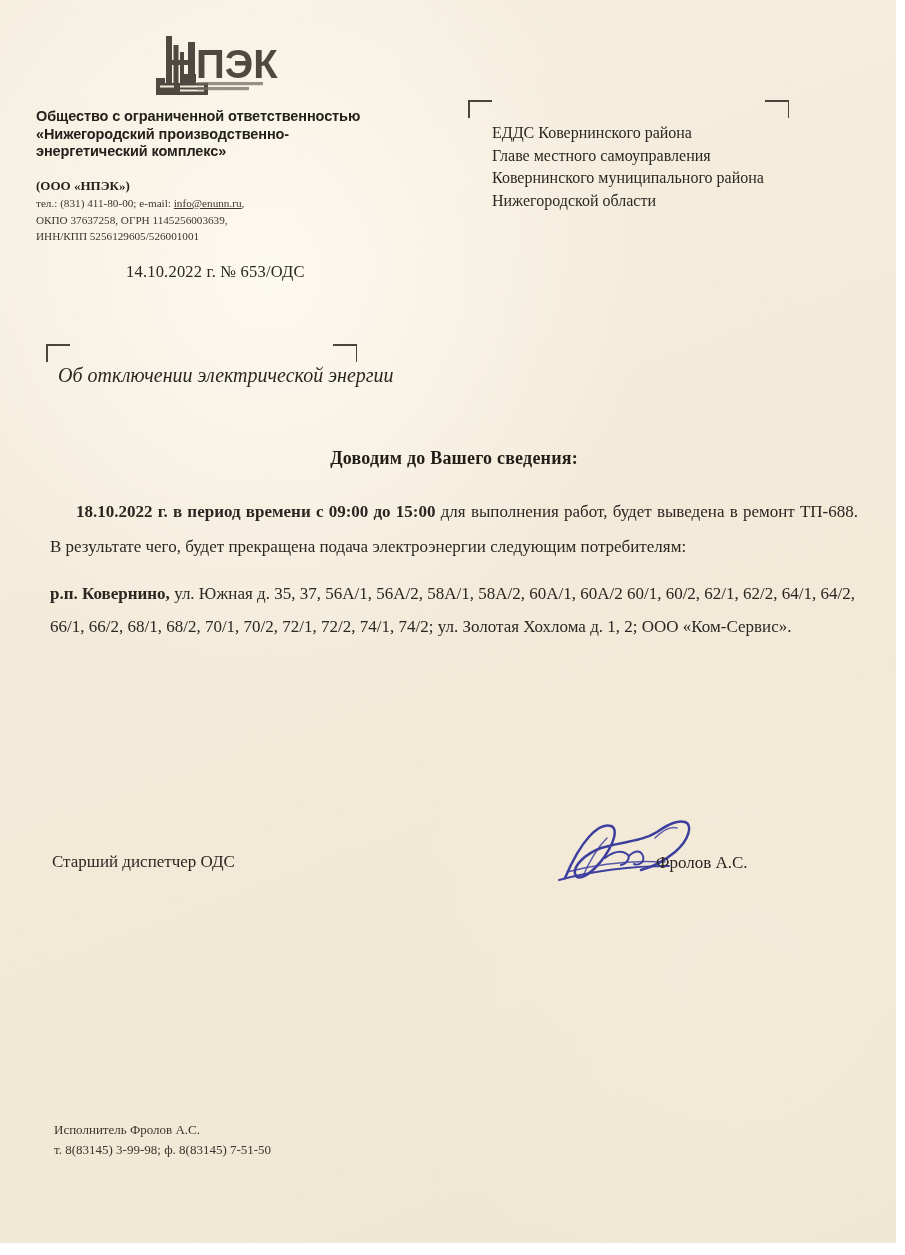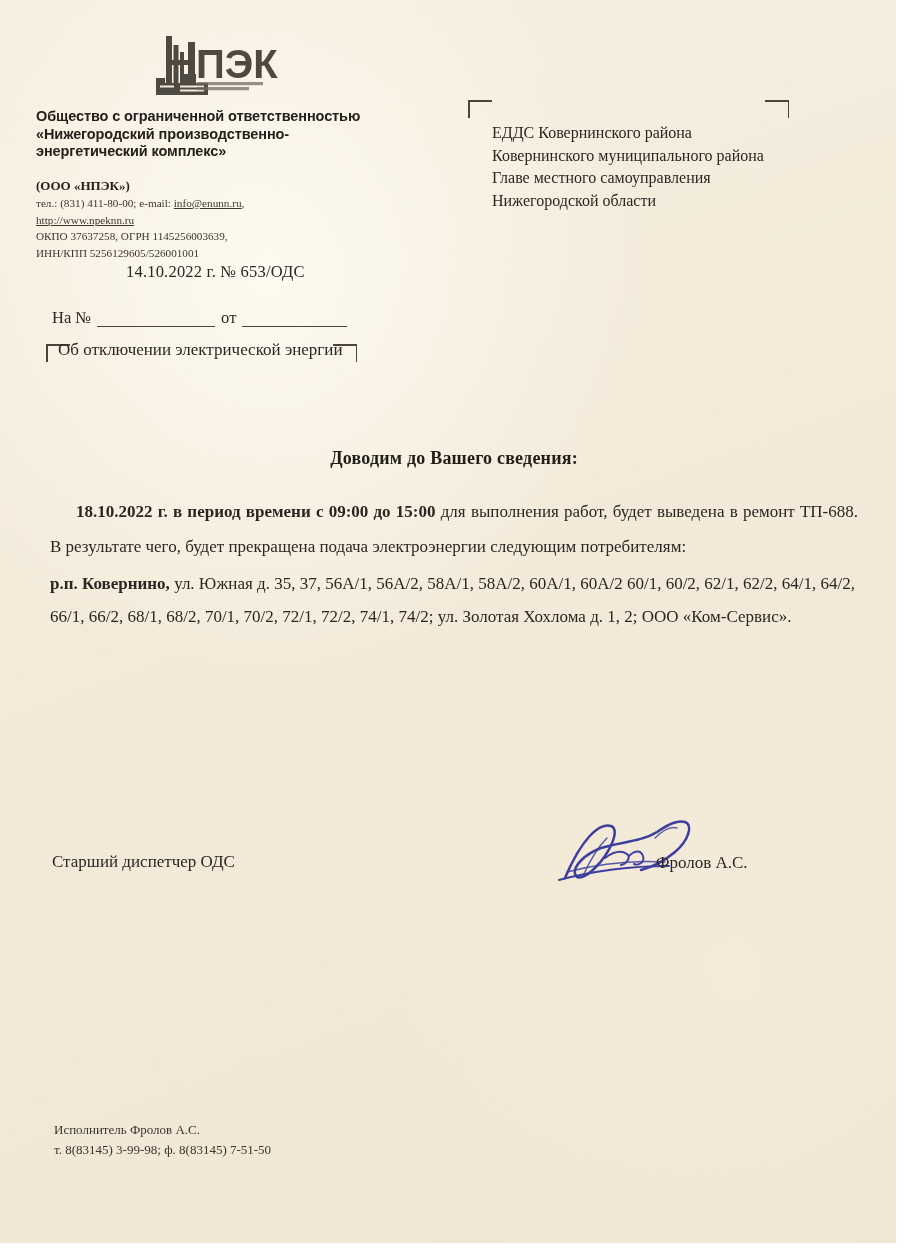--- a/index.html
+++ b/index.html
@@ -145,23 +145,24 @@
     border-bottom: 1.6px solid #4a443a;
     height: 15px;
   }
   #ref-blank-1 { width: 118px; }
   #ref-blank-2 { width: 105px; }
 
   
   #subject {
     position: absolute;
     left: 58px;
-    top: 340px;
-    font-size: 17px;
-    color: #2a2722;
+    top: 364px;
+    font-size: 20px;
+    color: #2a2722;
+    font-style: italic;
   }
 
   
   #body-area {
     position: absolute;
     left: 50px;
     top: 448px;
     width: 808px;
   }
   #salutation {
@@ -175,21 +176,21 @@
   .para {
     font-size: 17px;
     line-height: 2.05;
     text-align: justify;
     text-justify: inter-word;
     margin: 0;
     color: #2a2722;
   }
   .b { font-weight: bold; }
   #para-main { text-indent: 26px; }
-  #para-consumers { line-height: 1.95; text-align: left; margin-top: 2px; }
+  #para-consumers { line-height: 1.95; text-align: left; margin-top: 12px; }
 
   
   #signature-row {
     position: absolute;
     left: 52px;
     top: 852px;
     width: 790px;
     font-size: 17px;
     color: #2a2722;
   }
@@ -269,48 +270,39 @@
   
   <div id="letterhead">
     <div class="lh-name">Общество с ограниченной ответственностью</div>
     <div class="lh-name">«Нижегородский производственно-</div>
     <div class="lh-name">энергетический комплекс»</div>
     <div class="lh-short">(ООО «НПЭК»)</div>
     <div class="lh-contact">
       <span>тел.: (831) 411-80-00; e-mail:</span>
       <span class="lh-link">info@enunn.ru</span><span>,</span>
     </div>
-    <div class="lh-contact">
-      <span class="lh-link">http://www.npeknn.ru</span>
-    </div>
     <div class="lh-contact">ОКПО 37637258, ОГРН 1145256003639,</div>
     <div class="lh-contact">ИНН/КПП 5256129605/526001001</div>
   </div>
 
   
   <span class="corner tl" id="corner-addr-tl"><i class="h"></i><i class="v"></i></span>
   <span class="corner tr" id="corner-addr-tr"><i class="h"></i><i class="v"></i></span>
 
   <div id="addressee">
     <div>ЕДДС Ковернинского района</div>
+    <div>Главе местного самоуправления</div>
     <div>Ковернинского муниципального района</div>
-    <div>Главе местного самоуправления</div>
     <div>Нижегородской области</div>
   </div>
 
   
   <div id="outgoing">14.10.2022 г.  № 653/ОДС</div>
 
   
-  <div id="incoming">
-    <span class="ref-label">На №</span>
-    <span class="ref-blank" id="ref-blank-1"></span>
-    <span class="ref-label">от</span>
-    <span class="ref-blank" id="ref-blank-2"></span>
-  </div>
 
   
   <span class="corner tl" id="corner-subj-tl"><i class="h"></i><i class="v"></i></span>
   <span class="corner tr" id="corner-subj-tr"><i class="h"></i><i class="v"></i></span>
   <div id="subject">Об отключении электрической энергии</div>
 
   
   <div id="body-area">
     <div id="salutation">Доводим до Вашего сведения:</div>
 

